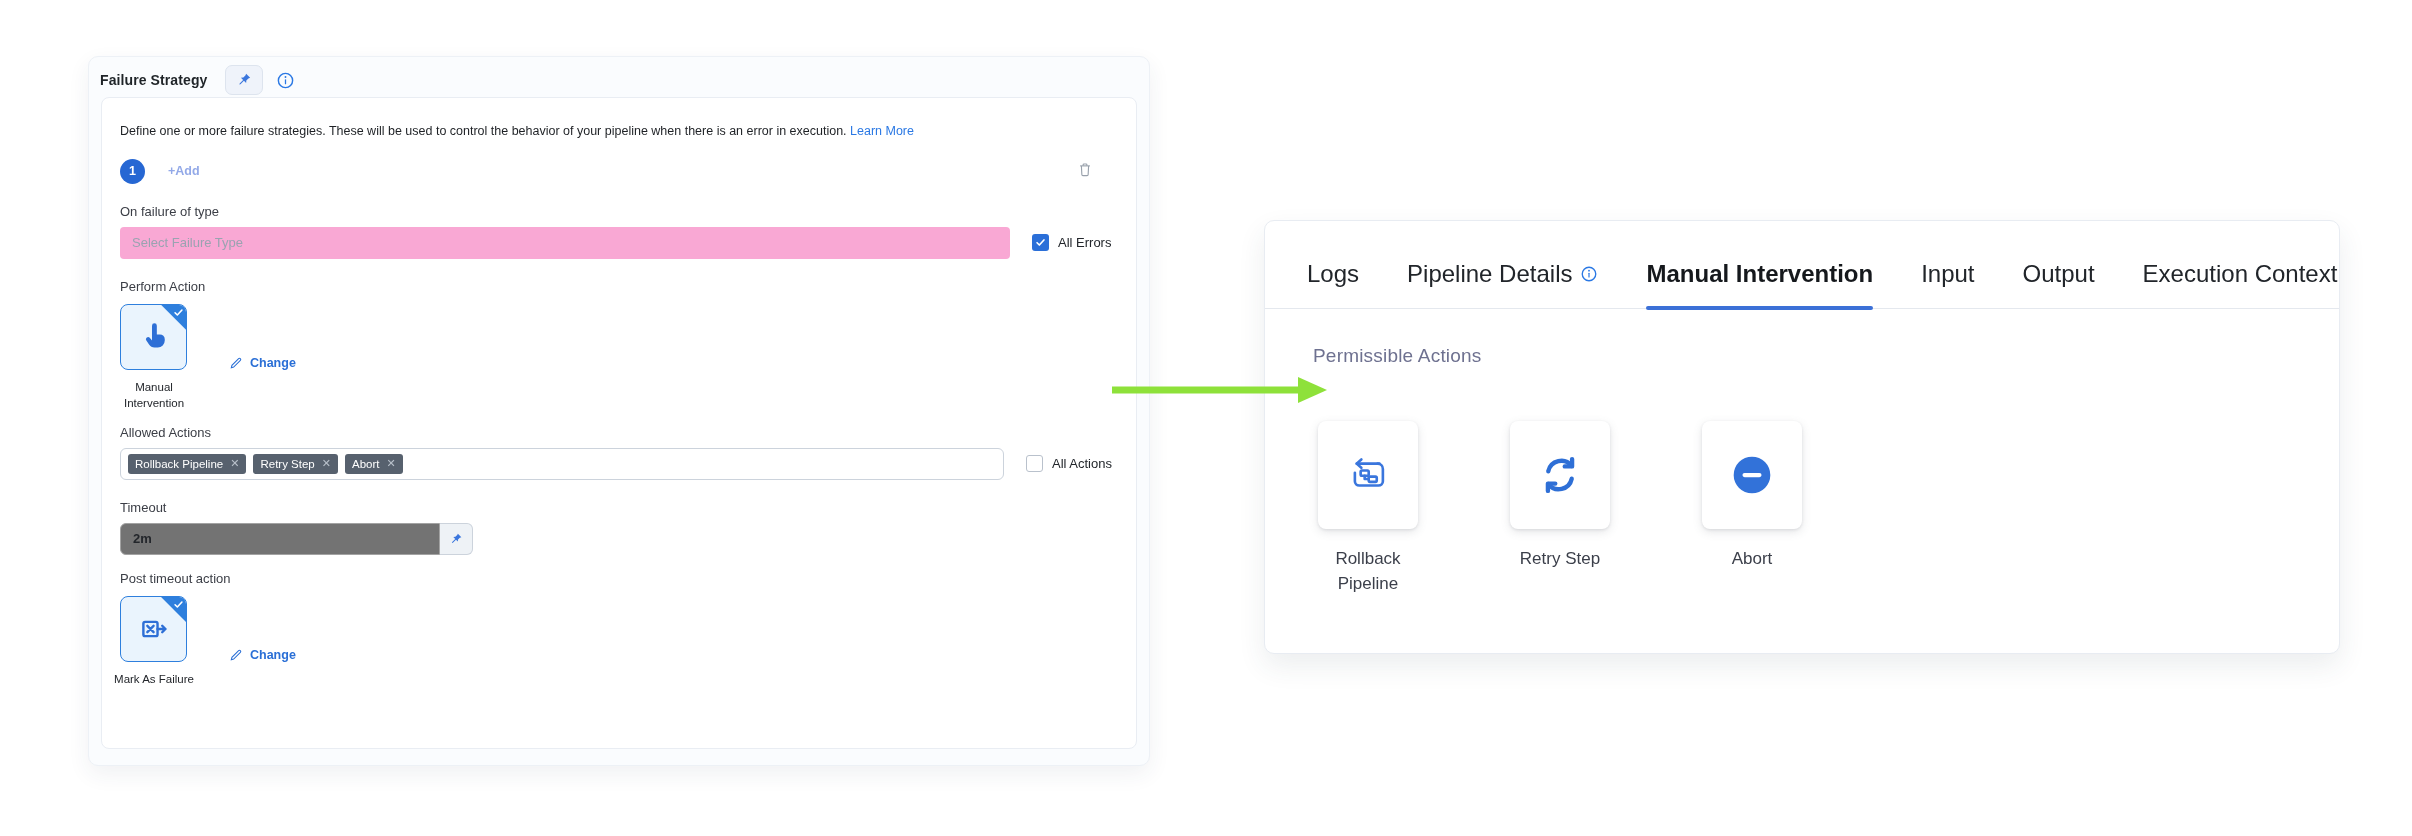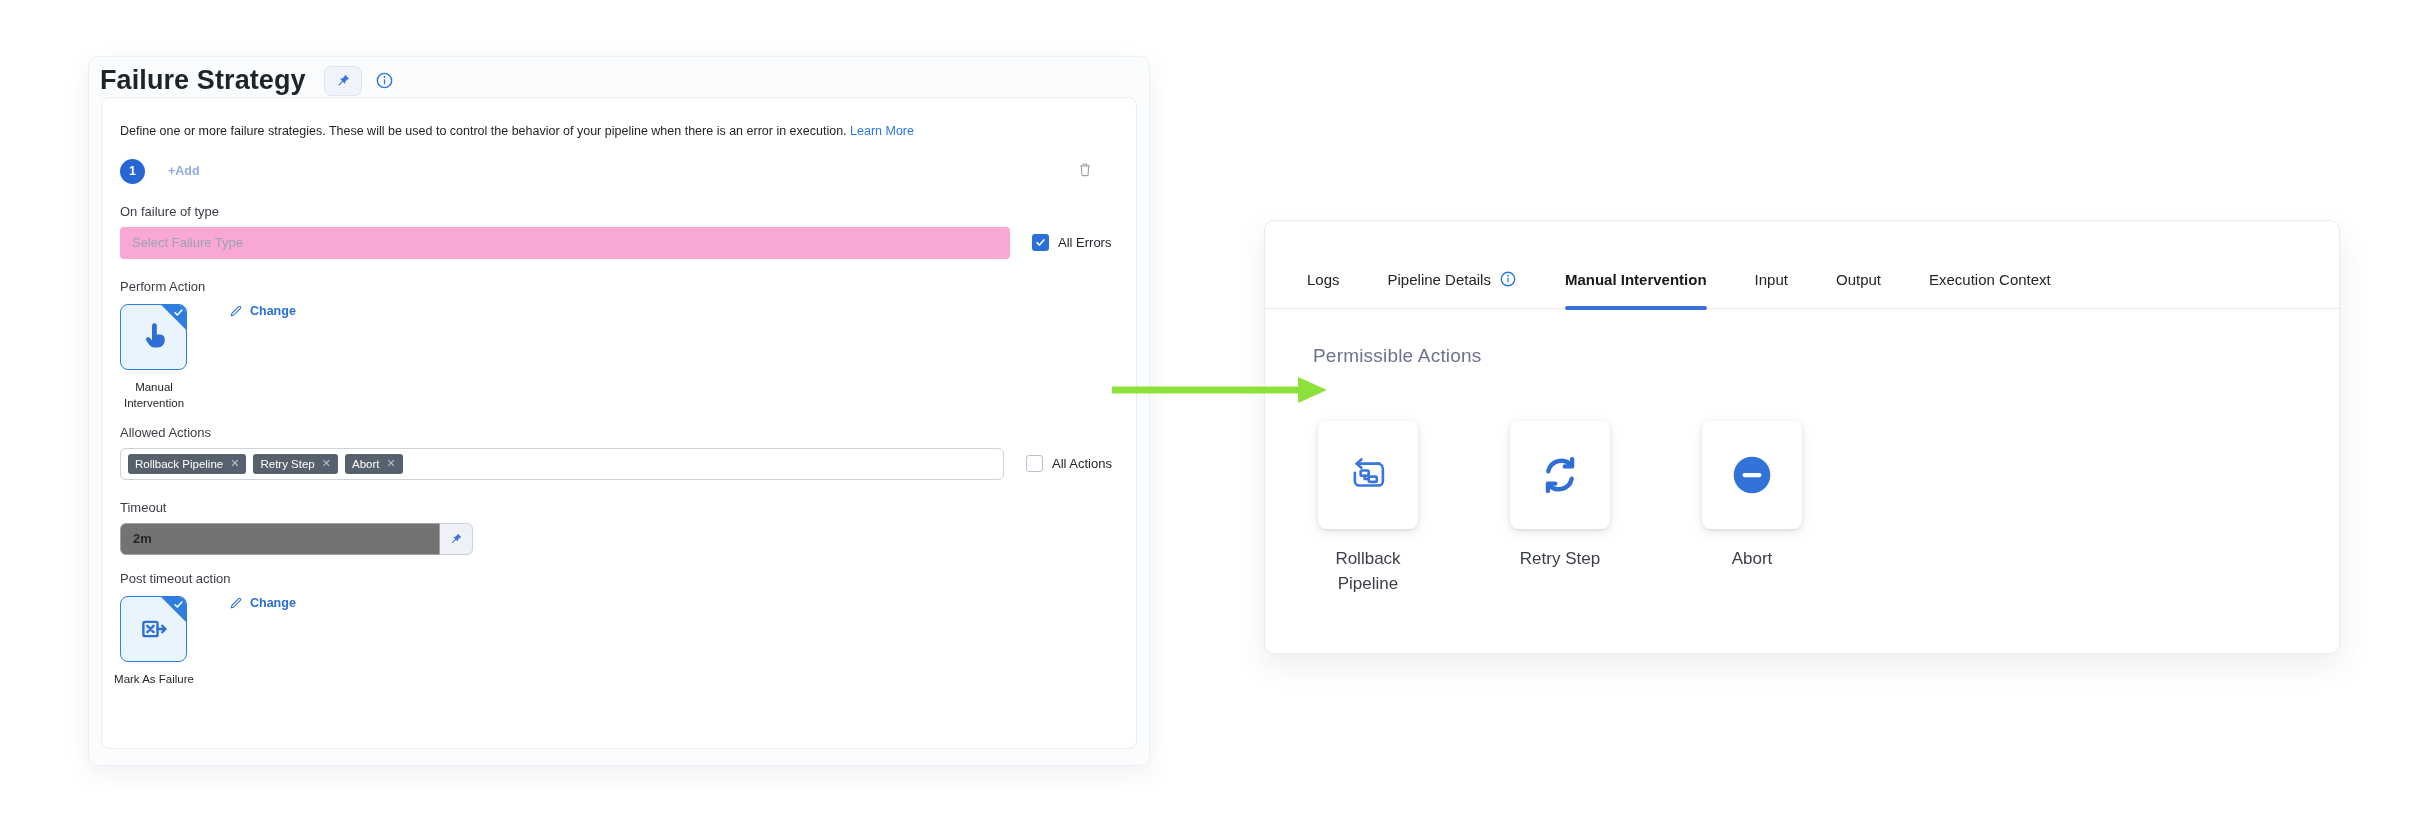--- a/index.html
+++ b/index.html
@@ -15,21 +15,21 @@
   
   .fs-panel {
     position: absolute; left: 88px; top: 56px;
     width: 1062px; height: 710px;
     background: #fafcfe;
     border: 1px solid #edf1f6;
     border-radius: 10px;
     box-shadow: 0 8px 22px rgba(45,62,80,.07);
   }
   .fs-header { display: flex; align-items: center; gap: 13px; padding: 8px 14px 0 11px; }
-  .fs-title { font-size: 27px; font-weight: 700; color: #1f2428; letter-spacing: .1px; }
+  .fs-title { font-size: 14px; font-weight: 700; color: #1f2428; letter-spacing: .1px; }
   .pin-btn {
     width: 38px; height: 30px; border-radius: 7px;
     background: #eff3fa; border: 1px solid #dde4ee;
     display: flex; align-items: center; justify-content: center;
     cursor: pointer; margin-left: 5px;
   }
   .info-ic { display: flex; align-items: center; }
 
   .fs-card {
     position: absolute; left: 12px; right: 12px; top: 40px; bottom: 16px;
@@ -64,21 +64,21 @@
 
   .check-group { display: flex; align-items: center; gap: 9px; margin-left: 22px; cursor: pointer; }
   .checkbox {
     width: 17px; height: 17px; border-radius: 3px;
     display: flex; align-items: center; justify-content: center;
   }
   .checkbox.checked { background: #2b6fd8; }
   .checkbox.unchecked { background: #fff; border: 1.5px solid #b9c1cc; }
   .check-label { font-size: 13px; color: #22262b; }
 
-  .select-card-row { margin-top: 10px; display: flex; align-items: flex-start; gap: 42px; }
+  .select-card-row { margin-top: 10px; display: flex; align-items: flex-end; gap: 42px; }
   .select-card {
     width: 67px; height: 66px;
     border: 1.5px solid #2e7fdd; border-radius: 8px;
     background: #eaf4fd; position: relative; overflow: hidden;
     display: flex; align-items: center; justify-content: center;
     cursor: pointer; flex: none;
   }
   .corner-check {
     position: absolute; top: -1px; right: -1px; width: 27px; height: 27px;
     background: #2e7fdd;
@@ -131,21 +131,21 @@
     border: 1px solid #e8ecf2;
     border-radius: 10px;
     box-shadow: 0 12px 28px rgba(45,62,80,.09);
   }
   .tabbar {
     display: flex; align-items: flex-end; gap: 48px;
     padding-left: 42px; height: 88px;
     border-bottom: 1px solid #e4e8ee;
   }
   .tab {
-    font-size: 15px; color: #21252a; padding-bottom: 20px;
+    font-size: 24px; color: #21252a; padding-bottom: 20px;
     position: relative; display: flex; align-items: center; gap: 8px;
     cursor: pointer; white-space: nowrap;
   }
   .tab.active { font-weight: 700; color: #15181c; }
   .tab.active::after {
     content: ""; position: absolute; left: 0; right: 0; bottom: -2px;
     height: 4px; border-radius: 3px; background: #3b70d7;
   }
   .dp-content { padding: 36px 0 0 48px; }
   .dp-heading { font-size: 19px; color: #6e7190; letter-spacing: .2px; }

